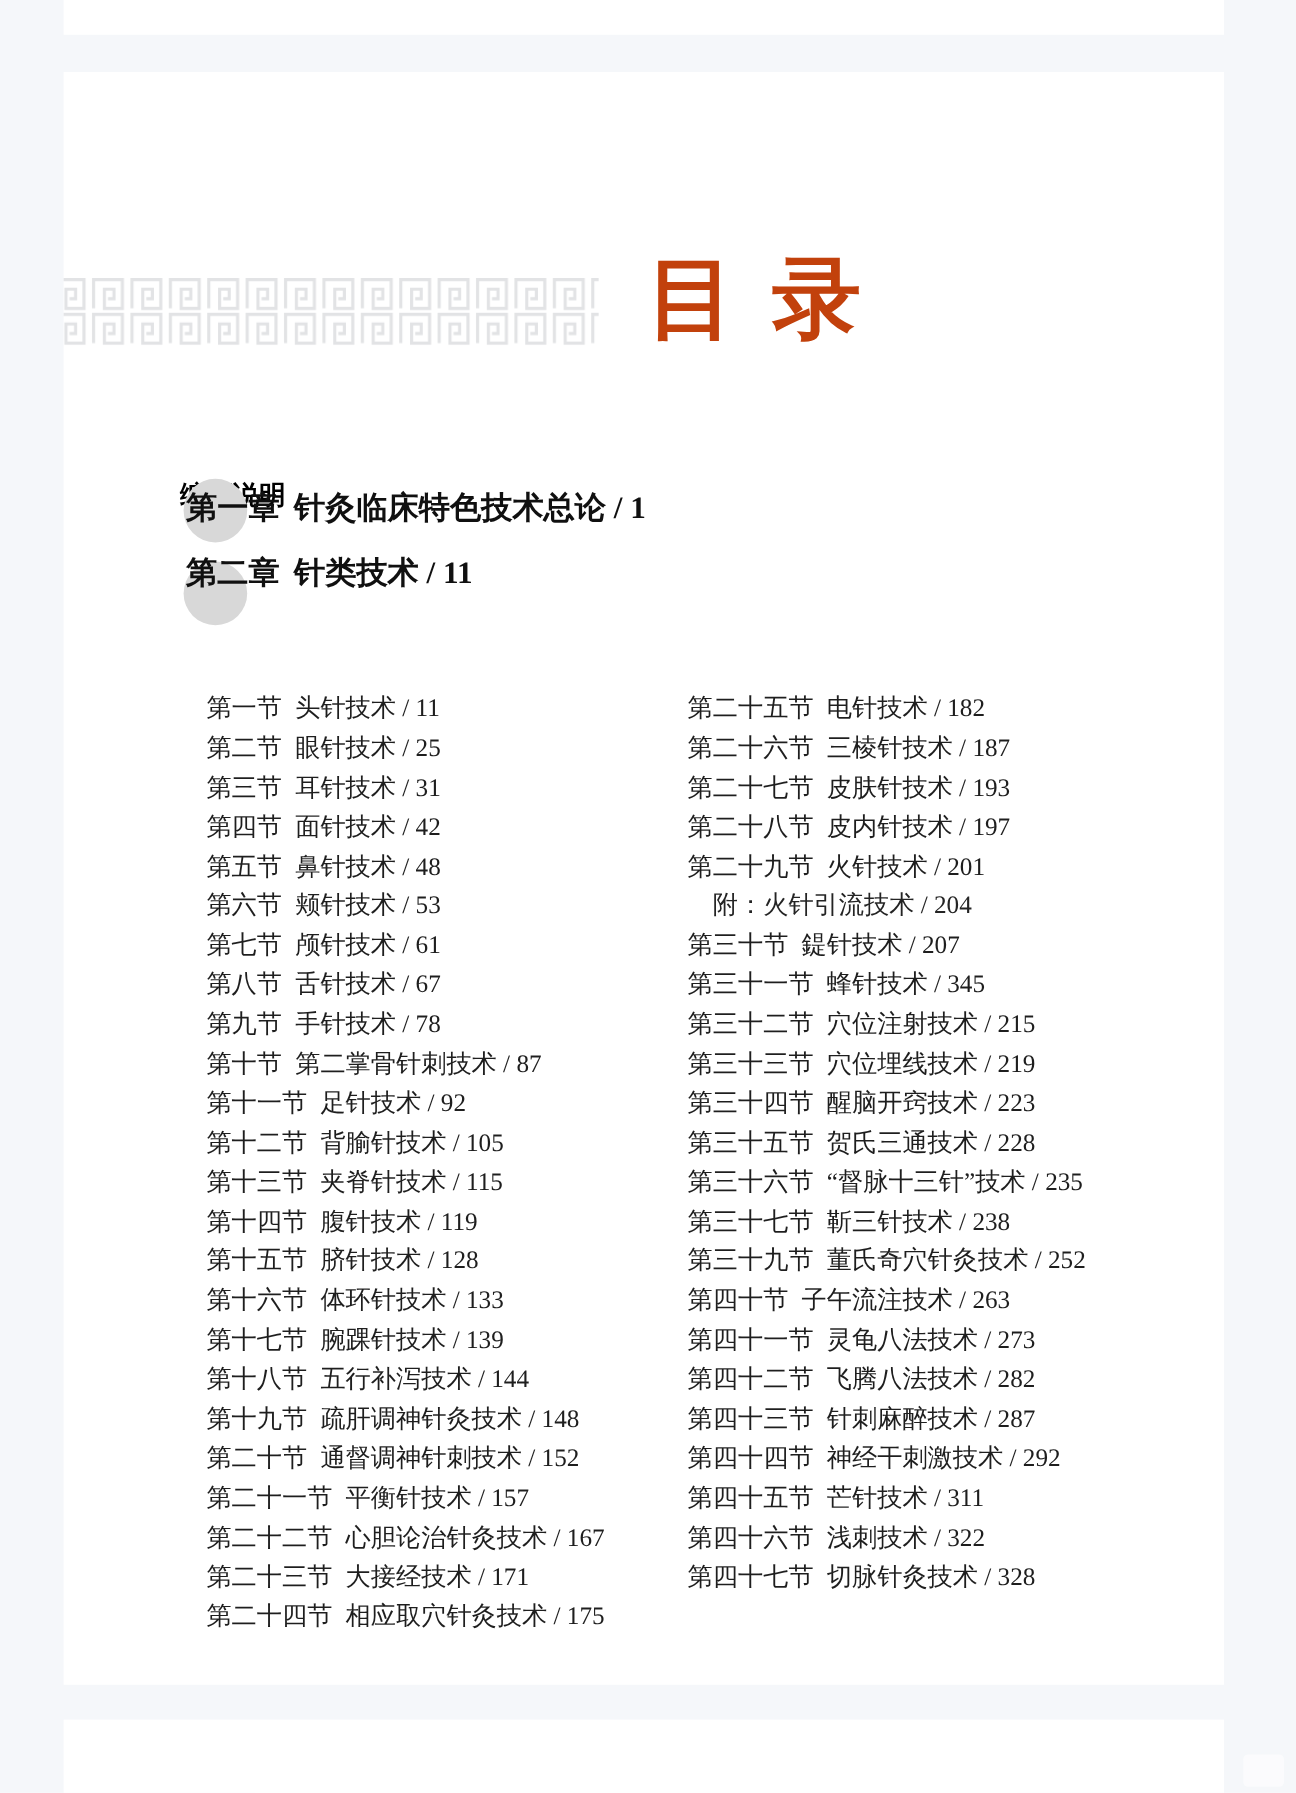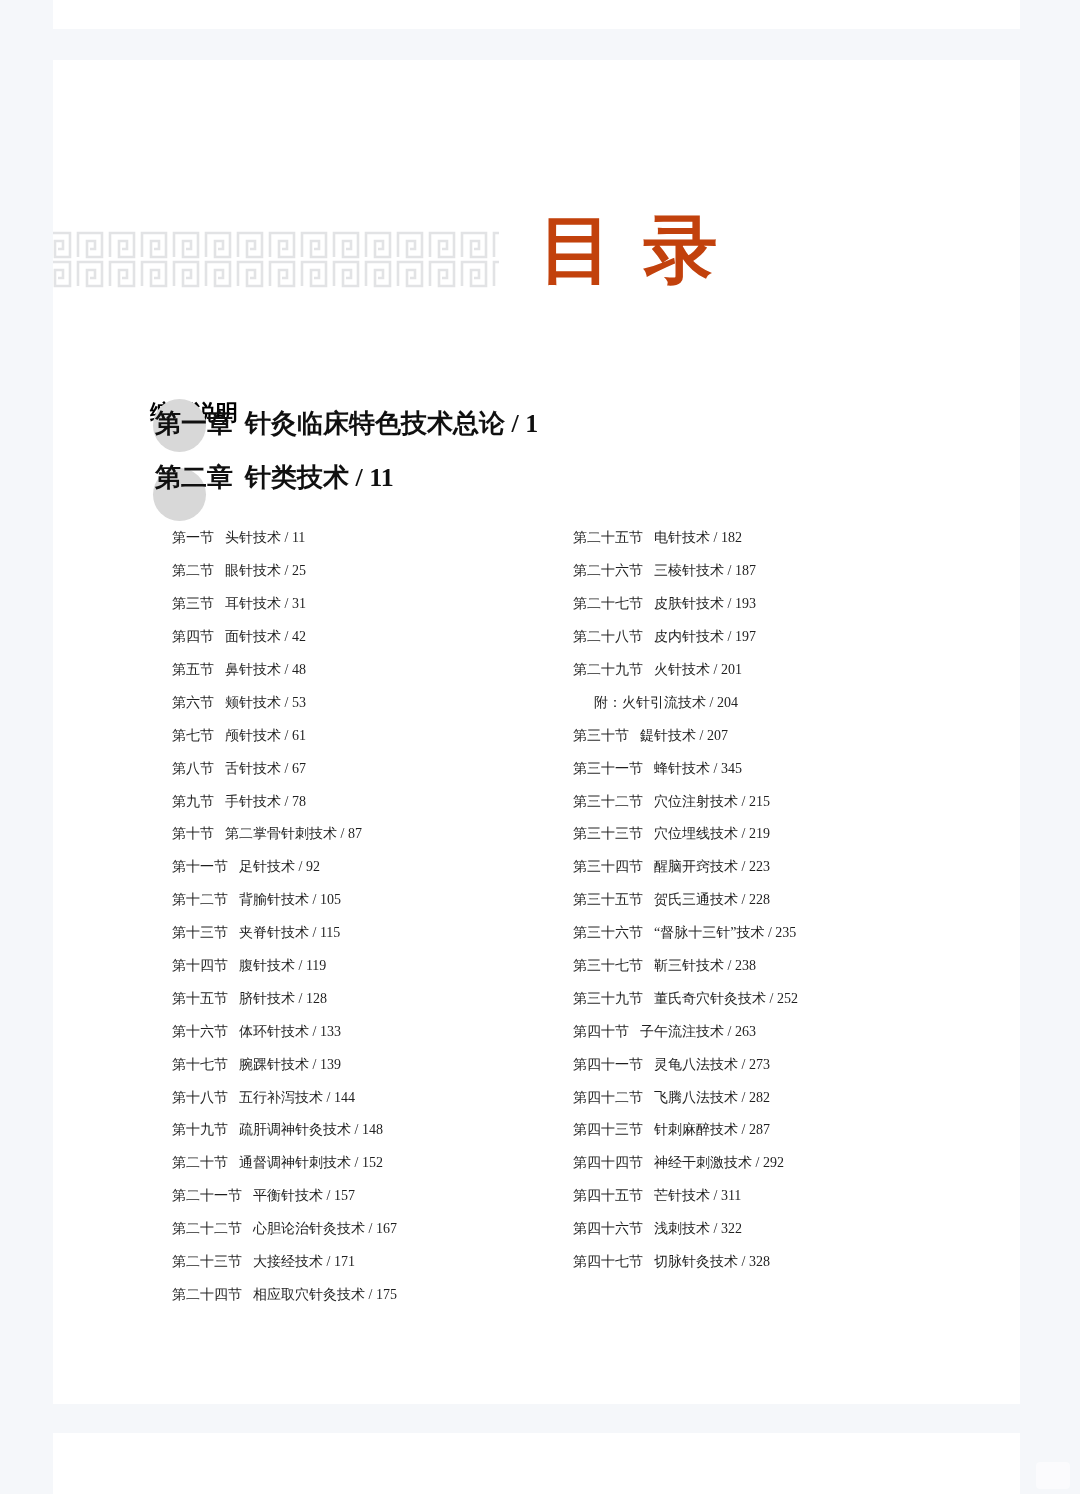--- a/index.html
+++ b/index.html
@@ -39,22 +39,22 @@
   .chapter-row {
     position:absolute; left:102px;
     display:flex; align-items:flex-start; gap:12px;
     font-size:26px; font-weight:bold; color:#101010;
     line-height:1; white-space:nowrap;
   }
   #chapter1-row { top:351px; }
   #chapter2-row { top:405px; }
 
   .toc-col {
-    position:absolute; top:462px;
-    font-size:14px; color:#1e1e1e;
+    position:absolute; top:514px;
+    font-size:21px; color:#1e1e1e;
   }
   #toc-left  { left:119px; }
   #toc-right { left:520px; }
 
   .toc-line {
     height:32.9px;
     display:flex; align-items:center; gap:11px;
     white-space:nowrap; line-height:1;
   }
   .toc-line.appendix { padding-left:21px; color:#242424; }

